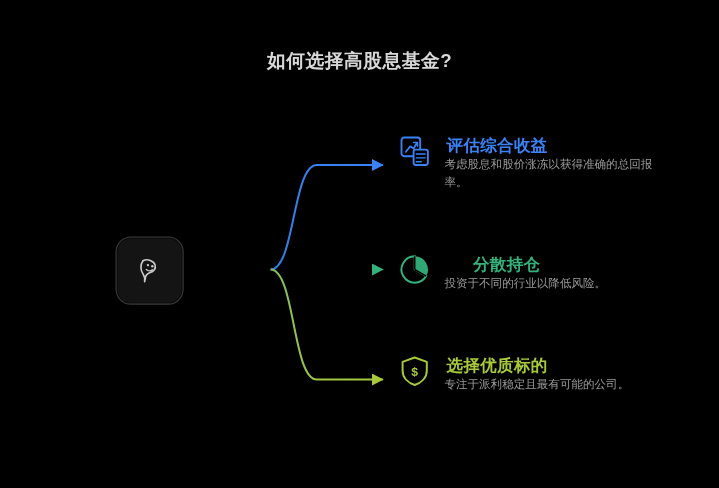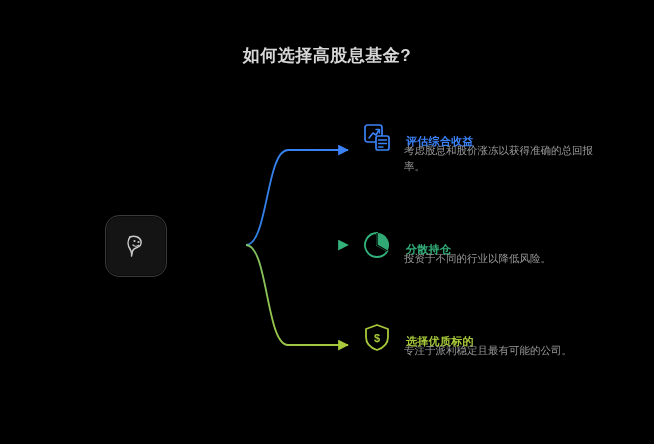--- a/index.html
+++ b/index.html
@@ -63,40 +63,40 @@
     top: 0;
     width: 34px;
     height: 34px;
     display: flex;
     align-items: center;
     justify-content: center;
   }
   .branch-head {
     position: absolute;
     left: 46px;
-    top: 14px;
-    font-size: 11px;
+    top: 3px;
+    font-size: 15px;
     font-weight: bold;
     letter-spacing: 0.3px;
     white-space: nowrap;
   }
   .branch-body {
     position: absolute;
     left: 44px;
     top: 22px;
     width: 196px;
     font-size: 10.5px;
     line-height: 16px;
     color: #9a9a9a;
   }
   .b1 { top: 120px; left: 360px; }
   .b2 { top: 228px; left: 360px; }
   .b3 { top: 320px; left: 360px; }
   .c-blue  { color: #3b82f6; }
-  .c-green { color: #34b27b; }
+  .c-green { color: #34b27b; margin-left: 24px; }
   .c-lime  { color: #a8c93a; }
 </style>
 </head>
 <body>
 
 <div id="canvas">
 
   <div class="title">如何选择高股息基金?</div>
 
   <svg class="wires" viewBox="0 0 654 444">

